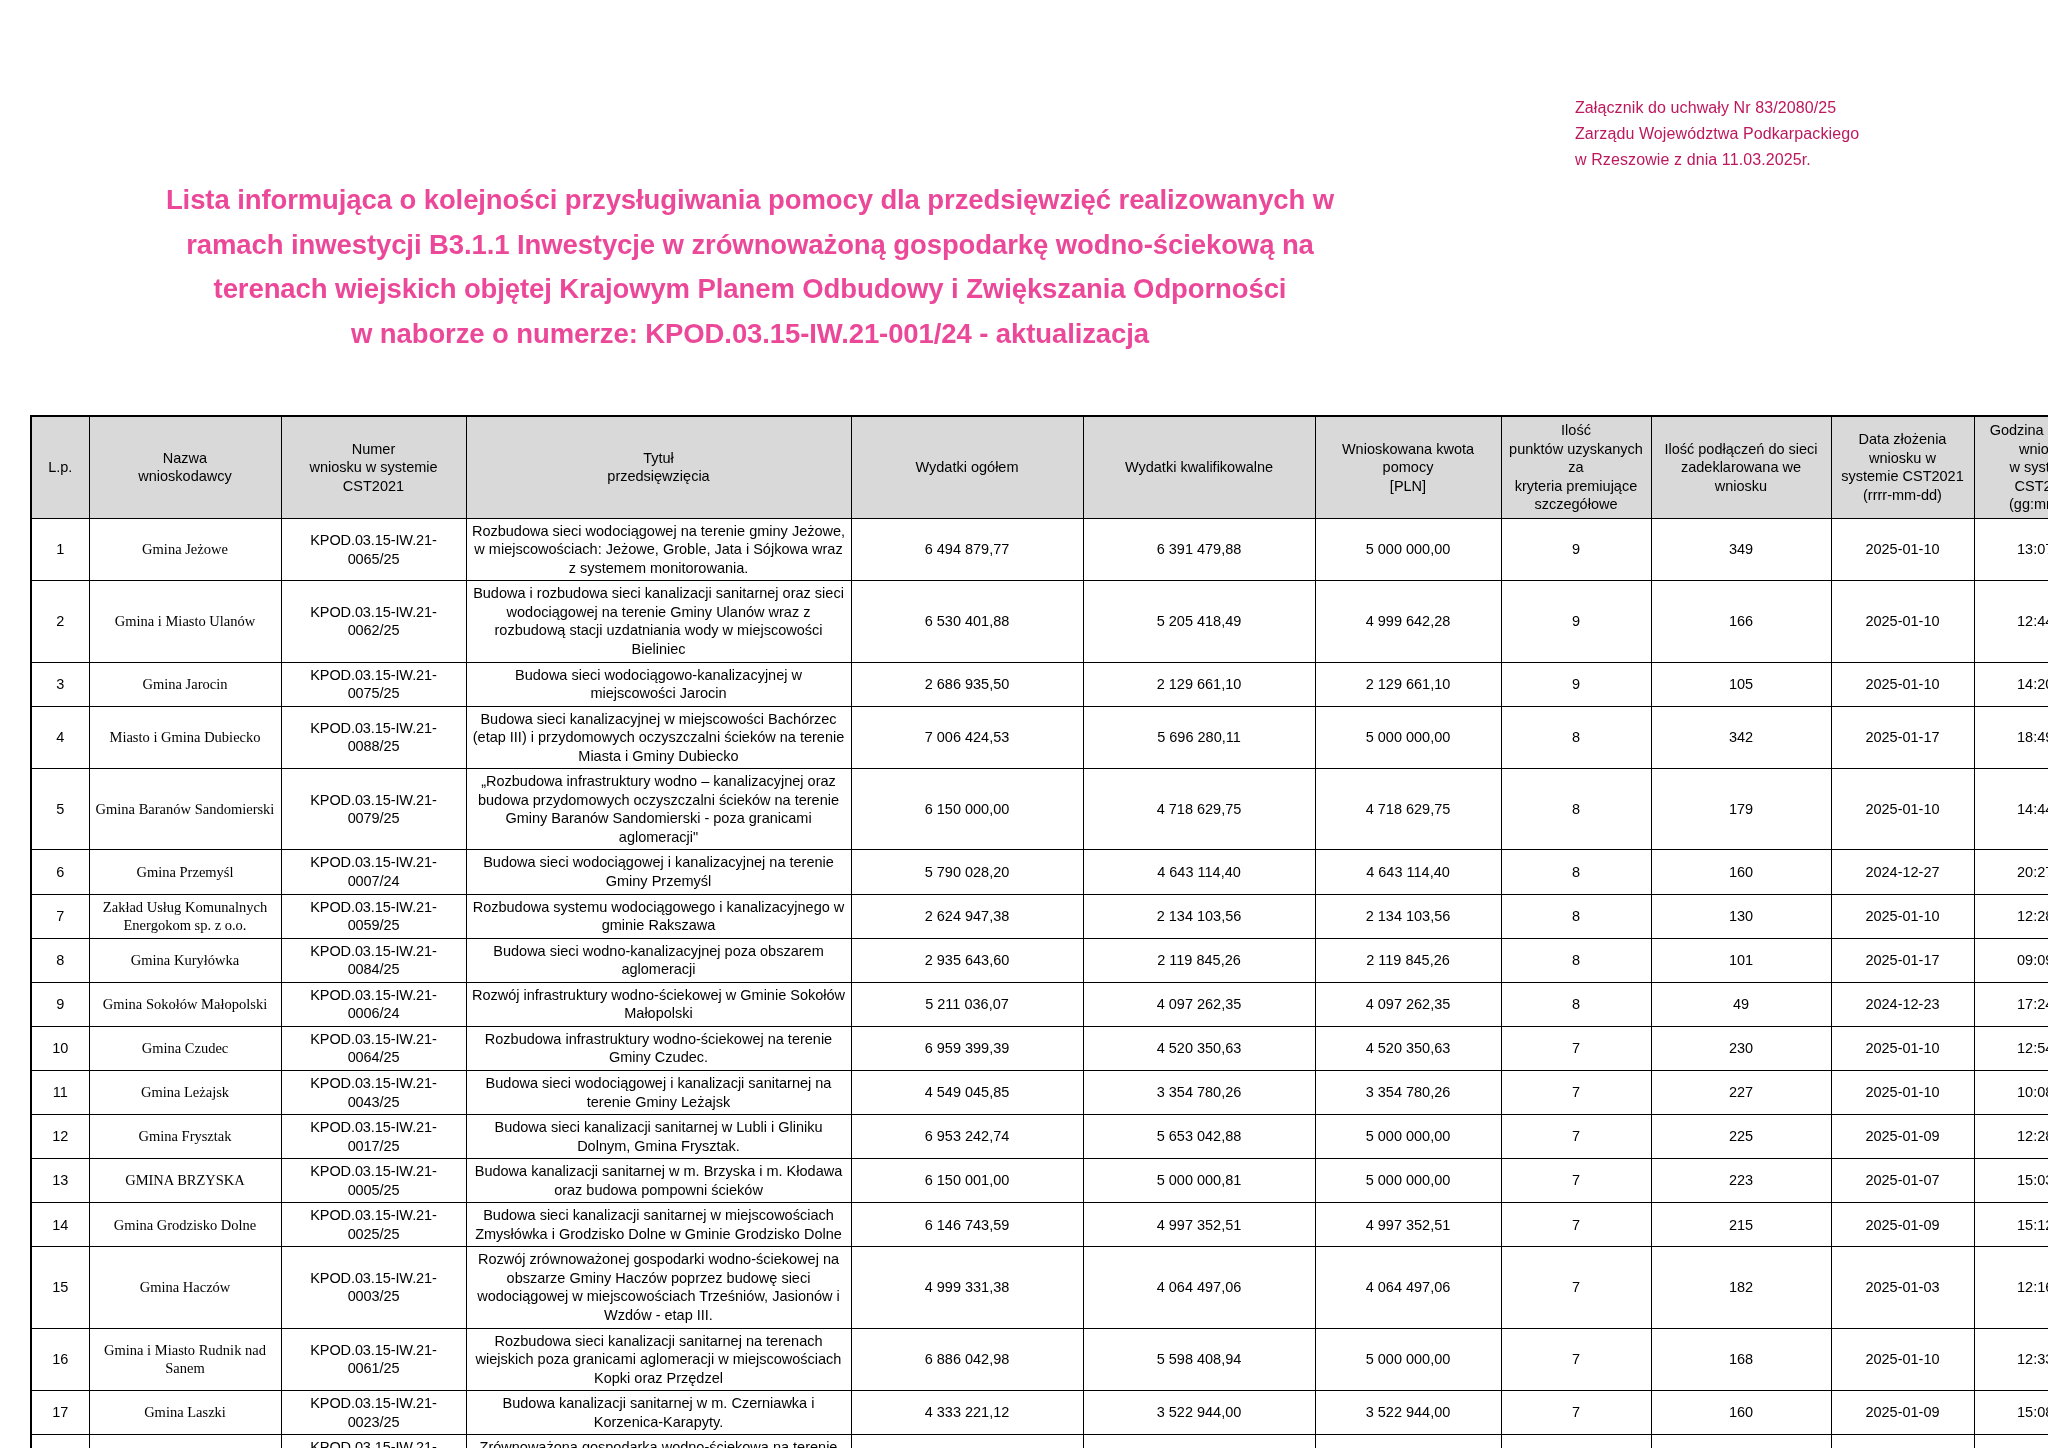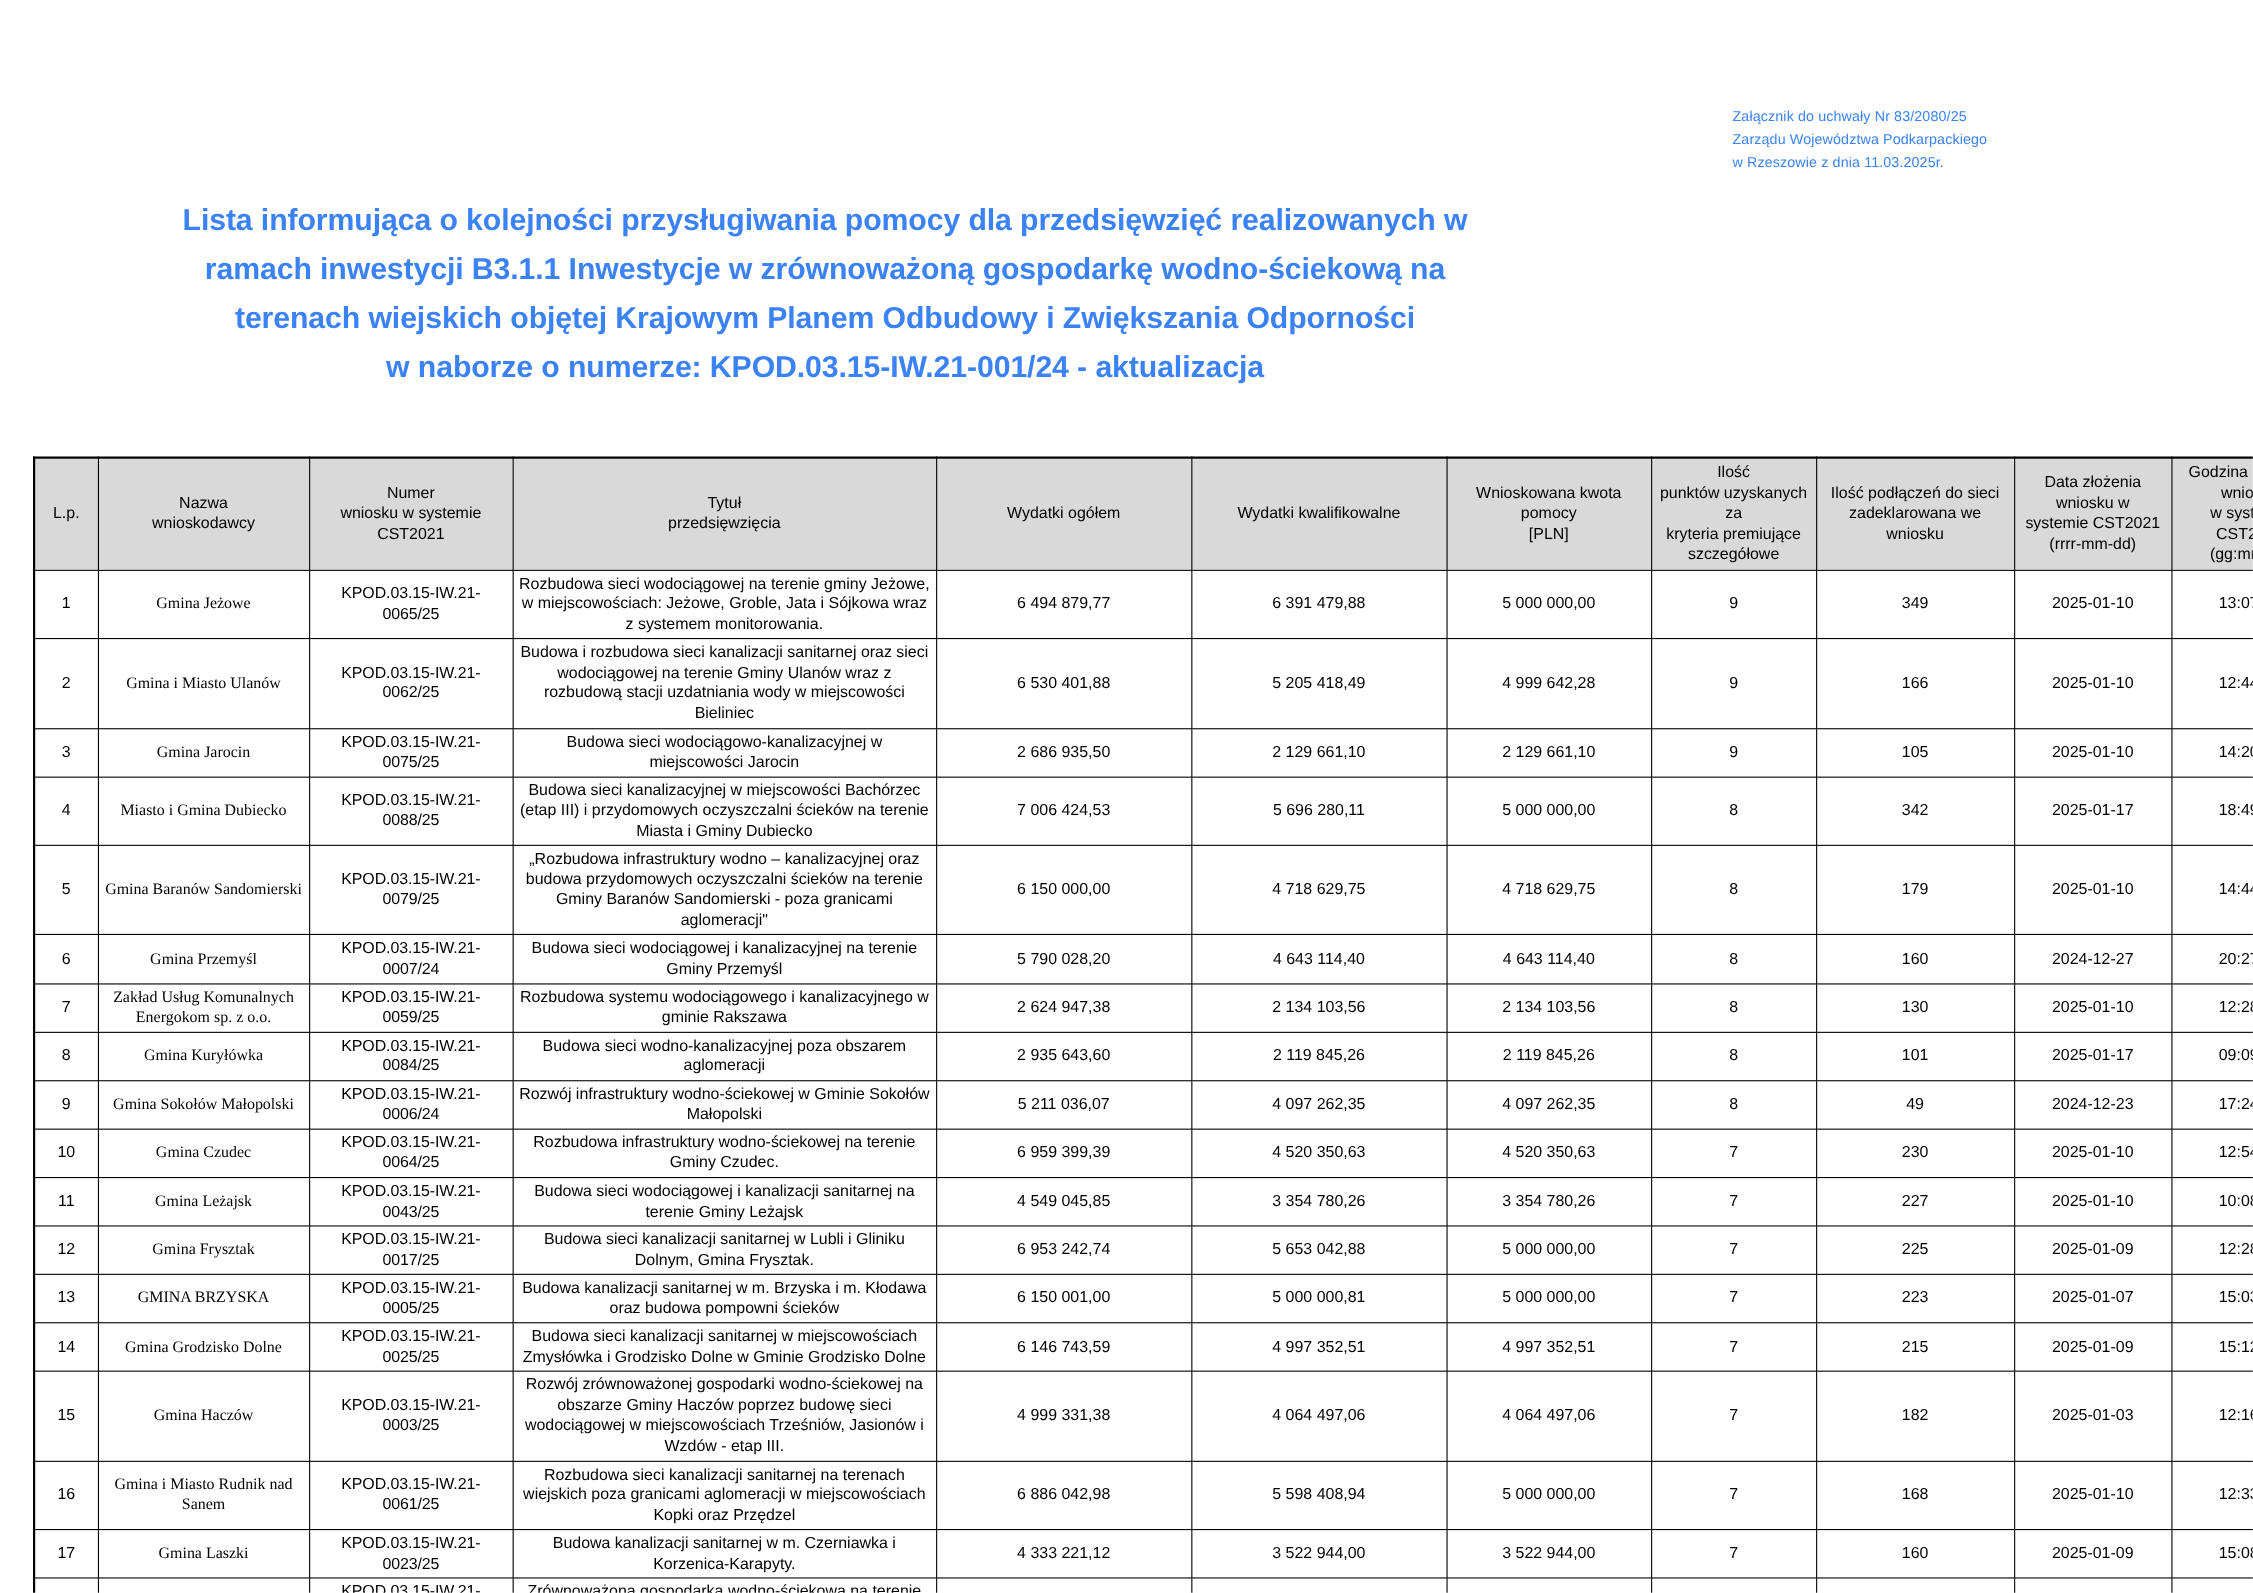--- a/index.html
+++ b/index.html
@@ -23,38 +23,38 @@
     position: relative;
     box-sizing: border-box;
   }
 
   
   .annex-block {
     position: absolute;
     top: 95px;
     left: 1575px;
     text-align: left;
-    font-size: 13px;
+    font-size: 16px;
     line-height: 1.62;
-    color: #3b82f6;
+    color: #be185d;
     letter-spacing: 0.1px;
   }
   .annex-line { white-space: nowrap; }
 
   
   .doc-title {
     position: absolute;
     top: 178px;
     left: 60px;
     width: 1380px;
     text-align: center;
     font-size: 27.5px;
     font-weight: bold;
     line-height: 1.62;
-    color: #3b82f6;
+    color: #ec4899;
     letter-spacing: -0.1px;
   }
   .doc-title .tline { display: block; white-space: nowrap; }
 
   
   .table-wrap {
     position: absolute;
     top: 415px;
     left: 30px;
     width: 1988px;

